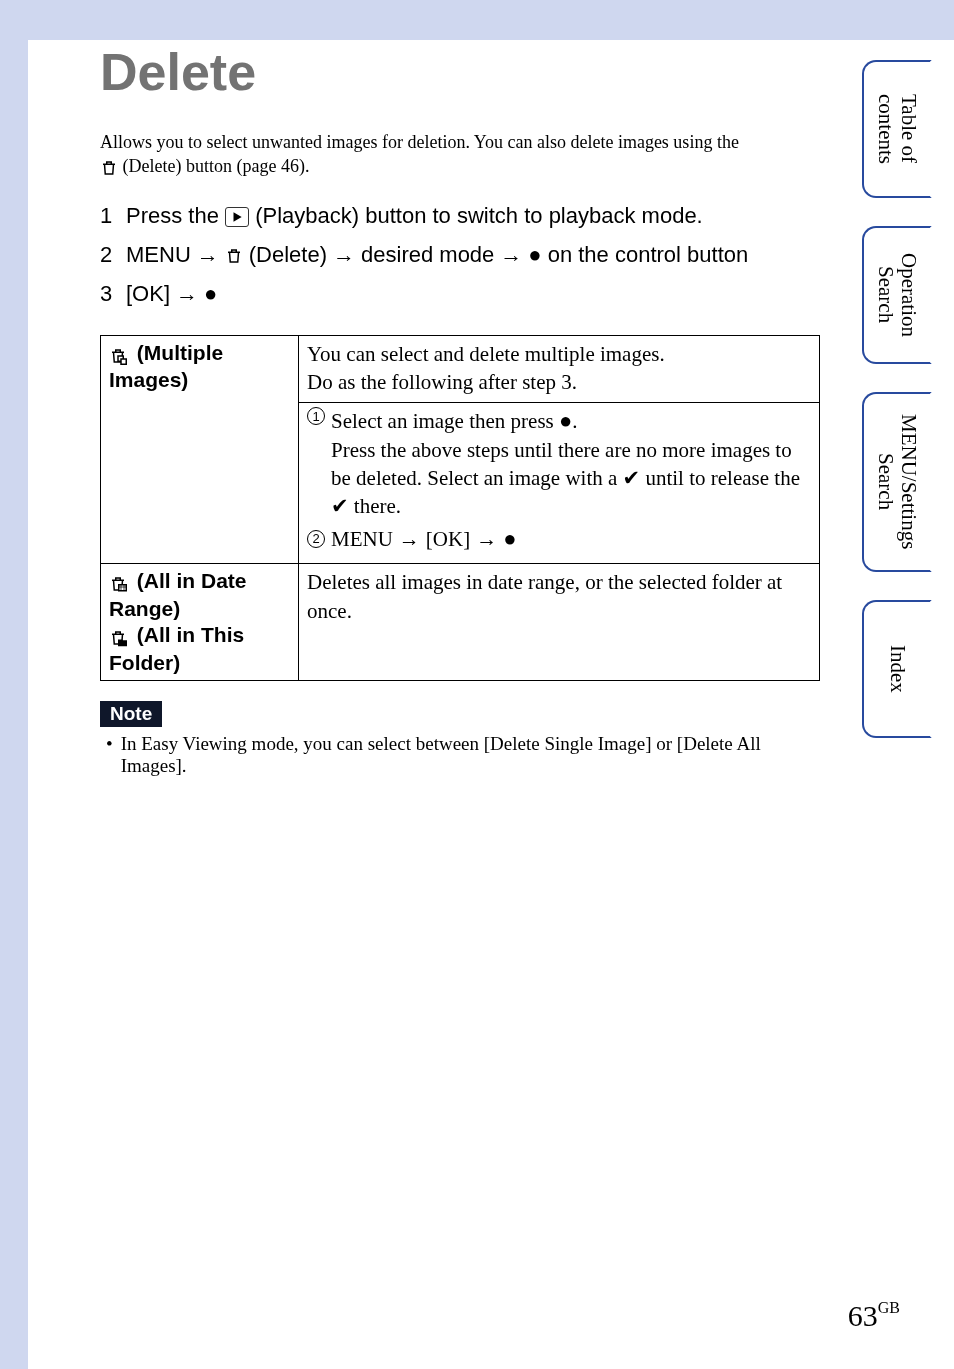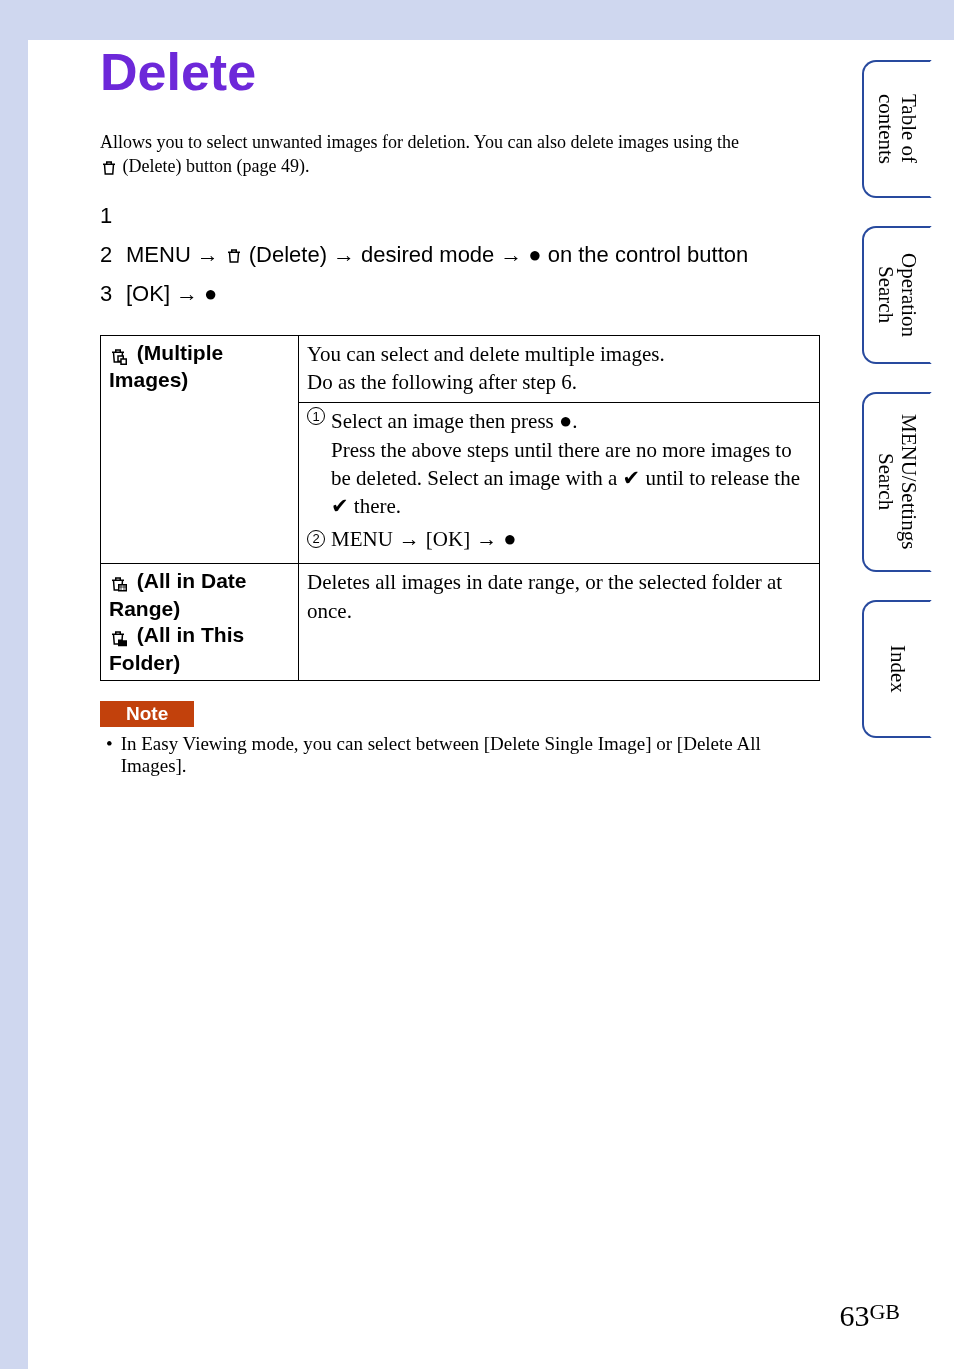--- a/index.html
+++ b/index.html
@@ -1,45 +1,45 @@
 <!DOCTYPE html>
 <html><head>
 <meta charset="utf-8">
 <style>
   * { box-sizing: border-box; margin: 0; padding: 0; }
   html, body { width: 954px; height: 1369px; font-family: "Times New Roman", Times, serif; background: #fff; color: #000; }
   .page { position: relative; width: 954px; height: 1369px; }
   .topband { position: absolute; left: 0; top: 0; width: 954px; height: 40px; background: #cfd7ef; }
   .leftband { position: absolute; left: 0; top: 0; width: 28px; height: 1369px; background: #cfd7ef; }
   .content { position: absolute; left: 100px; top: 42px; width: 720px; }
-  h1.title { font-family: Arial, Helvetica, sans-serif; font-weight: bold; font-size: 52px; color: #6d28d9; margin-bottom: 28px; }
+  h1.title { font-family: Arial, Helvetica, sans-serif; font-weight: bold; font-size: 52px; color: #737373; margin-bottom: 28px; }
   .intro { font-size: 18px; line-height: 1.35; margin-bottom: 18px; }
   .steps { font-family: Arial, Helvetica, sans-serif; font-size: 22px; line-height: 1.7; }
   .steps .row { display: flex; align-items: center; gap: 10px; margin-bottom: 2px; }
   .steps .num { width: 16px; }
   .iconbox { display:inline-flex; align-items:center; justify-content:center; border:1px solid #333; border-radius:3px; padding: 0 4px; height: 20px; vertical-align: middle; }
   table.modes { width: 720px; border-collapse: collapse; margin-top: 22px; }
   table.modes td { border: 1px solid #000; padding: 4px 8px; font-size: 21px; vertical-align: top; }
   table.modes td.left { font-family: Arial, Helvetica, sans-serif; font-weight: bold; width: 198px; line-height: 1.25; }
   table.modes td.right { font-family: "Times New Roman", Times, serif; line-height: 1.35; }
   .subcell-divider { border-top: 1px solid #000; margin: 6px -8px 6px -8px; padding: 4px 8px 0 8px; }
   .circ { display:inline-flex; align-items:center; justify-content:center; width:18px; height:18px; border:1.5px solid #000; border-radius:50%; font-size:13px; font-family: Arial, sans-serif; }
-  .note-pill { display:inline-block; background:#c2410c; color:#fff; font-family: Arial, Helvetica, sans-serif; font-weight:bold; font-size:19px; padding: 2px 26px; margin-top: 20px; }
+  .note-pill { display:inline-block; background:#0f172a; color:#fff; font-family: Arial, Helvetica, sans-serif; font-weight:bold; font-size:19px; padding: 2px 10px; margin-top: 20px; }
   .note-body { font-size: 19px; margin-top: 6px; padding-left: 6px; }
   .note-body .bullet { display:flex; gap:8px; }
   
   .tab { position:absolute; right:22px; border:2px solid #284a9e; border-right-color:#fff; border-radius: 14px 0 0 14px; background:#fff; width:70px; display:flex; align-items:center; justify-content:center; padding: 20px 6px; }
   .tab .label { writing-mode: vertical-rl; font-family: "Times New Roman", Times, serif; font-size: 21px; text-align:center; line-height:1.1; }
   .tab1 { top: 60px; height: 138px; }
   .tab2 { top: 226px; height: 138px; }
   .tab3 { top: 392px; height: 180px; }
   .tab4 { top: 600px; height: 138px; }
   
   .pagenum { position:absolute; right: 54px; bottom: 36px; font-size: 30px; font-family: "Times New Roman", Times, serif; }
-  .pagenum .gb { font-size: 22px; vertical-align: top; text-align: right; }
+  .pagenum .gb { font-size: 16px; vertical-align: top; text-align: right; }
   
   svg.inline { height: 18px; width: 18px; vertical-align: middle; }
   svg.inline-sm { height: 14px; width: 14px; vertical-align: middle; }
   .arrow { font-family: Arial, sans-serif; }
   .dot { font-size: 22px; line-height: 0; }
   .check { font-family: Arial, sans-serif; }
   .step2-text, .step3-text { display:inline-flex; align-items:center; gap:6px; flex-wrap:wrap; }
   .left .icon-leading { display:inline-block; vertical-align:middle; margin-right:4px; }
 </style>
 </head>
@@ -64,26 +64,35 @@
   <div class="content">
     <h1 class="title">Delete</h1>
 
     <p class="intro">
       <span>Allows you to select unwanted images for deletion. You can also delete images using the</span><br>
       <span>
         <svg class="inline" viewBox="0 0 24 24" fill="none" stroke="#000" stroke-width="2">
             <path d="M4 7h16M9 7V4h6v3M6 7l1 13h10l1-13"></path>
           </svg>
       </span>
-      <span> (Delete) button (page 49).</span>
+      <span> (Delete) button (page 46).</span>
     </p>
 
     <div class="steps">
       <div class="row">
         <span class="num">1</span>
+        <span>
+          <span>Press the </span>
+          <span class="iconbox">
+            <svg class="inline-sm" viewBox="0 0 24 24">
+                <path d="M6 4l14 8-14 8z" fill="#000"></path>
+              </svg>
+          </span>
+          <span> (Playback) button to switch to playback mode.</span>
+        </span>
       </div>
 
       <div class="row">
         <span class="num">2</span>
         <span class="step2-text">
           <span>MENU </span>
           <span class="arrow">→</span>
           <span>
             <svg class="inline" viewBox="0 0 24 24" fill="none" stroke="#000" stroke-width="2">
                 <path d="M4 7h16M9 7V4h6v3M6 7l1 13h10l1-13"></path>
@@ -115,21 +124,21 @@
           <span class="icon-leading">
             <svg class="inline" viewBox="0 0 24 24" fill="none" stroke="#000" stroke-width="2">
                   <path d="M4 7h16M9 7V4h6v3M6 7l1 13h10l1-13"></path>
                   <rect x="12" y="12" width="7" height="7" fill="#fff" stroke="#000"></rect>
                   <rect x="16" y="16" width="7" height="7" fill="#fff" stroke="#000"></rect>
                 </svg>
           </span><span> (Multiple Images)</span>
         </td>
         <td class="right">
           <div>You can select and delete multiple images.</div>
-          <div>Do as the following after step 6.</div>
+          <div>Do as the following after step 3.</div>
           <div class="subcell-divider">
             <div style="display:flex; gap:6px; align-items:flex-start;">
               <span class="circ">1</span>
               <div style="flex:1;">
                 <span>Select an image then press </span>
                 <span class="dot">●</span><span>.</span>
                 <div>
                   <span>Press the above steps until there are no more images to be deleted. Select an image with a </span>
                   <span class="check">✔</span>
                   <span> until to release the </span>

